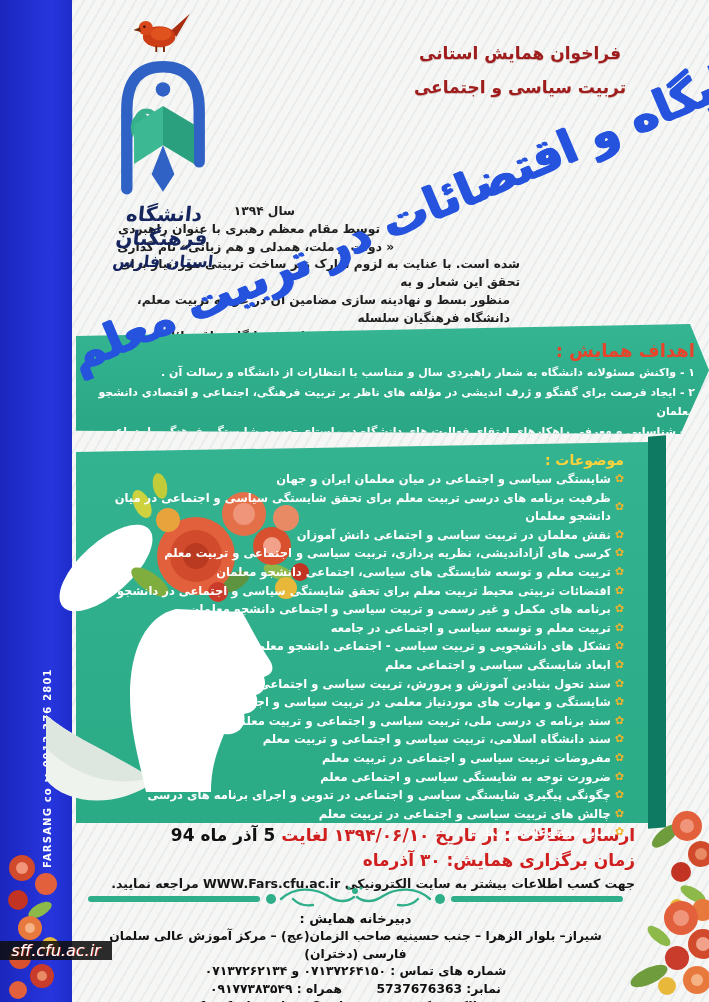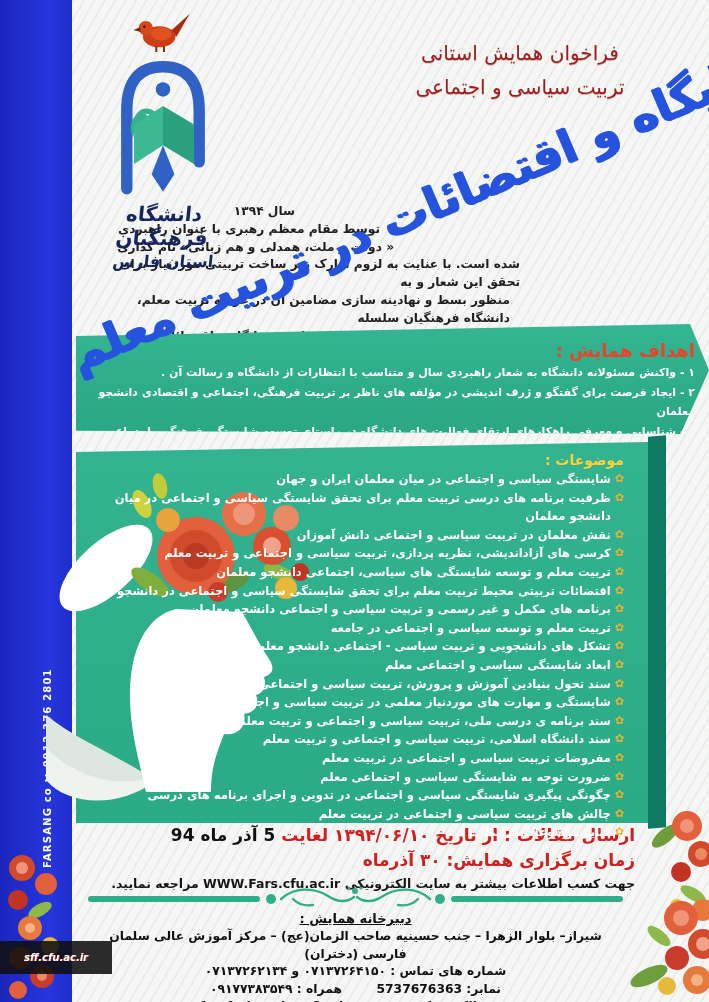--- a/index.html
+++ b/index.html
@@ -18,21 +18,21 @@
   .farsang { position:absolute; left:42px; top:688px; height:180px; z-index:2;
     writing-mode:vertical-rl; transform:rotate(180deg);
     color:#fff; font-size:10px; font-weight:bold; letter-spacing:1.2px; white-space:nowrap; }
   
   .logo-area { position:absolute; left:78px; top:8px; width:170px; text-align:center; z-index:3; }
   .logo-area .bird { display:block; margin:0 auto -6px auto; }
   .logo-caption1 { font-size:20px; font-weight:bold; color:#16255e; transform:skewX(-6deg); margin-top:2px; }
   .logo-caption2 { font-size:16px; font-weight:bold; color:#16255e; transform:skewX(-6deg); margin-top:2px; }
   
   .header-red { position:absolute; right:14px; top:36px; width:350px; text-align:center;
-    color:#9e1c1c; font-weight:normal; font-size:20px; line-height:34px; z-index:4;
+    color:#9e1c1c; font-weight:bold; font-size:17px; line-height:34px; z-index:4;
     text-shadow:0 1px 0 rgba(120,20,20,.25); }
   
   .main-title { position:absolute; left:105px; top:108px; width:620px; height:205px;
     display:flex; align-items:center; justify-content:center; z-index:3;
     transform:rotate(-23deg); direction:rtl; white-space:nowrap;
     color:#2553de; font-size:46px; font-weight:bold;
     text-shadow:1px 1px 0 #2553de, -1px 0 0 #2553de; }
   
   .intro { position:absolute; right:189px; top:203px; width:405px; z-index:2;
     direction:rtl; text-align:right; color:#1e1e1e; font-weight:bold;
@@ -46,43 +46,43 @@
   .goal-item { color:#fff; font-size:11px; font-weight:bold; line-height:19.5px; }
   
   .topics { position:absolute; left:76px; top:442px; width:572px; height:381px; z-index:2;
     background:linear-gradient(180deg,#34b391 0%,#2baa86 100%);
     clip-path:polygon(0 10px, 100% 0, 100% 100%, 0 100%); }
   .topics-edge { position:absolute; left:648px; top:436px; width:18px; height:392px;
     background:#0d7a61; transform:skewY(-4deg); z-index:1; }
   .topics-list { position:absolute; left:76px; top:446px; width:560px; z-index:4;
     padding:4px 12px 0 0; direction:rtl; text-align:right; }
   .topics-title { color:#ffd23b; font-size:14px; font-weight:bold; line-height:20px; }
-  .t-row { display:flex; align-items:flex-start; gap:4px; justify-content:flex-start;
+  .t-row { display:flex; align-items:center; gap:4px; justify-content:flex-start;
     color:#fff; font-size:11.5px; font-weight:bold; line-height:18.6px; }
   .t-bullet { color:#f2b22a; font-size:11px; }
   .t-bullet::before { content:"✿"; }
   
   .head-illu { position:absolute; left:46px; top:460px; z-index:3; }
   
   .dates { position:absolute; left:80px; top:823px; width:555px; text-align:right; z-index:2; }
   .date-line1 { direction:rtl; color:#cf1f1f; font-size:17px; font-weight:bold; line-height:24px; }
   .date-line1 .black { color:#111; }
   .date-line2 { direction:rtl; color:#cf1f1f; font-size:17px; font-weight:bold; line-height:26px; }
   .date-line3 { direction:rtl; color:#161616; font-size:12.5px; font-weight:bold; line-height:22px; }
   .ltr { direction:ltr; unicode-bidi:embed; }
   
   .divider { position:absolute; left:88px; top:886px; z-index:2; }
   
   .secretariat { position:absolute; left:88px; top:910px; width:535px; z-index:2;
     direction:rtl; text-align:center; color:#111; font-weight:bold; }
-  .sec-title { font-size:13px; line-height:18px;text-decoration:underline; }
+  .sec-title { font-size:13px; line-height:18px; }
   .sec-line { font-size:12.3px; line-height:17.5px; }
   
-  .watermark { position:absolute; left:0; top:941px; width:112px; height:33px; z-index:5;
-    background:rgba(15,15,15,.88); color:#fff; font-size:10px; font-weight:bold; font-style:italic;
+  .watermark { position:absolute; left:0; top:941px; width:112px; height:19px; z-index:5;
+    background:rgba(15,15,15,.88); color:#fff; font-size:16px; font-weight:normal; font-style:italic;
     display:flex; align-items:center; justify-content:center; text-shadow:1px 0 0 #c23324; }
   .floral { position:absolute; z-index:4; }
   .fl-right-top { right:-4px; top:806px; }
   .fl-right-bottom { right:-6px; top:888px; }
   .fl-left-bottom { left:0; top:850px; z-index:2; }
 </style>
 </head>
 <body>
 
 <div class="poster">

